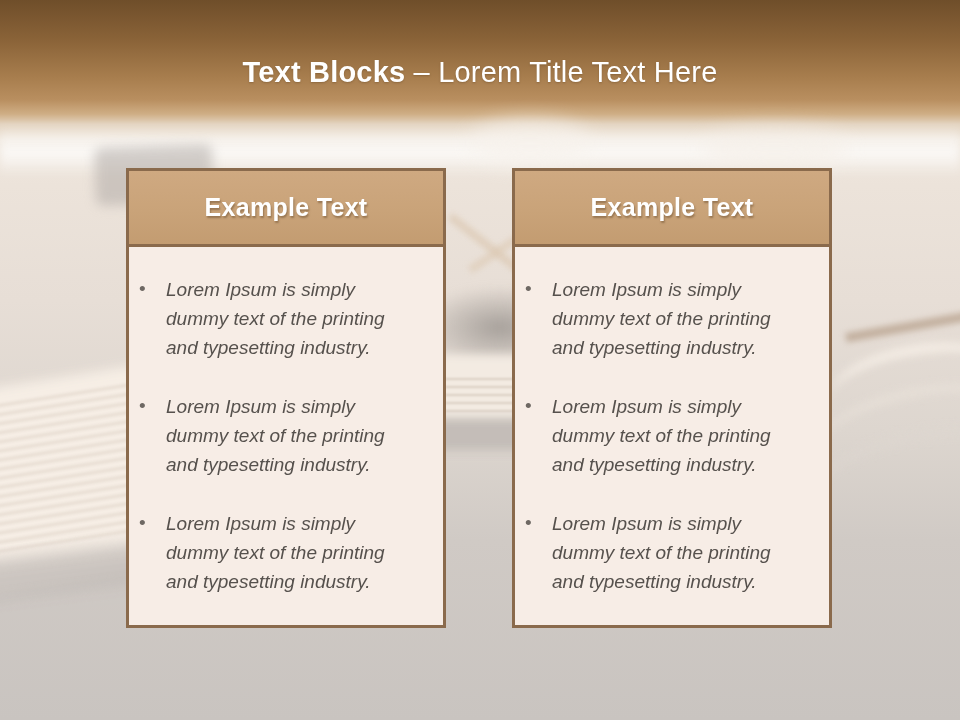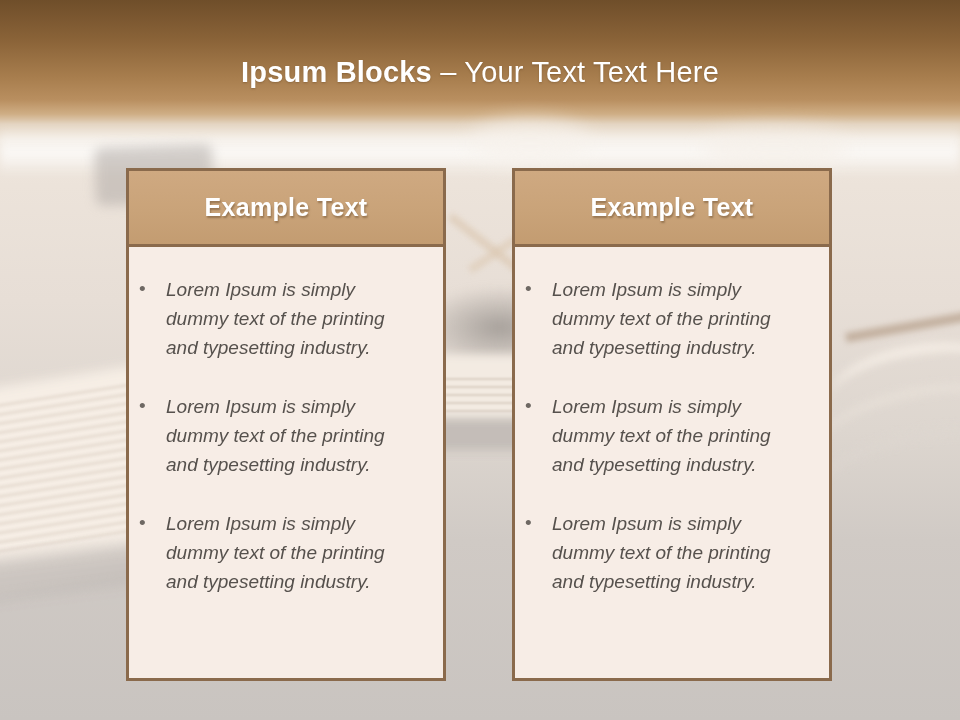--- a/index.html
+++ b/index.html
@@ -62,21 +62,21 @@
   .bg-blob-topcenter{left:470px;top:120px;width:120px;height:46px;background:#f7f2ec;
     border-radius:50%;filter:blur(10px);opacity:.7;}
   .bg-blob-topright{left:700px;top:128px;width:150px;height:42px;background:#f5efe8;
     border-radius:50%;filter:blur(10px);opacity:.6;}
   
   .title-wrap{position:absolute;left:0;top:52px;width:960px;text-align:center;z-index:3;}
   .slide-title{margin:0;font-size:29px;line-height:40px;color:#ffffff;font-weight:400;
     text-shadow:0 1px 2px rgba(90,60,30,.35);letter-spacing:.2px;}
   .title-bold{font-weight:700;}
   
-  .card{position:absolute;top:168px;width:320px;height:513px;box-sizing:border-box;
+  .card{position:absolute;top:168px;width:320px;height:460px;box-sizing:border-box;
     border:3px solid #8a6a4c;background:#f7ede6;z-index:2;}
   .card-left{left:126px;}
   .card-right{left:512px;}
   .card-header{height:76px;box-sizing:border-box;border-bottom:3px solid #8a6a4c;
     background:linear-gradient(180deg,#cfa981 0%,#c9a379 55%,#c39c71 100%);
     display:flex;align-items:center;justify-content:center;}
   .card-header-label{color:#ffffff;font-weight:700;font-size:25px;
     text-shadow:1px 2px 2px rgba(110,80,50,.55);letter-spacing:.3px;}
   .card-body{padding:28px 18px 0 0;}
   .bullet-list{list-style:none;margin:0;padding:0;}
@@ -104,21 +104,21 @@
     <div class="bg-page-center"></div>
     <div class="bg-page-center-text"></div>
     <div class="bg-page-center-edge"></div>
     <div class="bg-curve-right-dark"></div>
     <div class="bg-curve-right1"></div>
     <div class="bg-curve-right2"></div>
     <div class="bg-curve-right3"></div>
   </div>
 
   <div class="title-wrap">
-    <h1 class="slide-title"><span class="title-bold">Ipsum Blocks </span><span class="title-rest">– Your Text Text Here</span></h1>
+    <h1 class="slide-title"><span class="title-bold">Text Blocks </span><span class="title-rest">– Lorem Title Text Here</span></h1>
   </div>
 
   <div class="card card-left">
     <div class="card-header">
       <span class="card-header-label">Example Text</span>
     </div>
     <div class="card-body">
       <ul class="bullet-list">
         <li class="bullet-item">
           <span class="bullet-marker">•</span>

